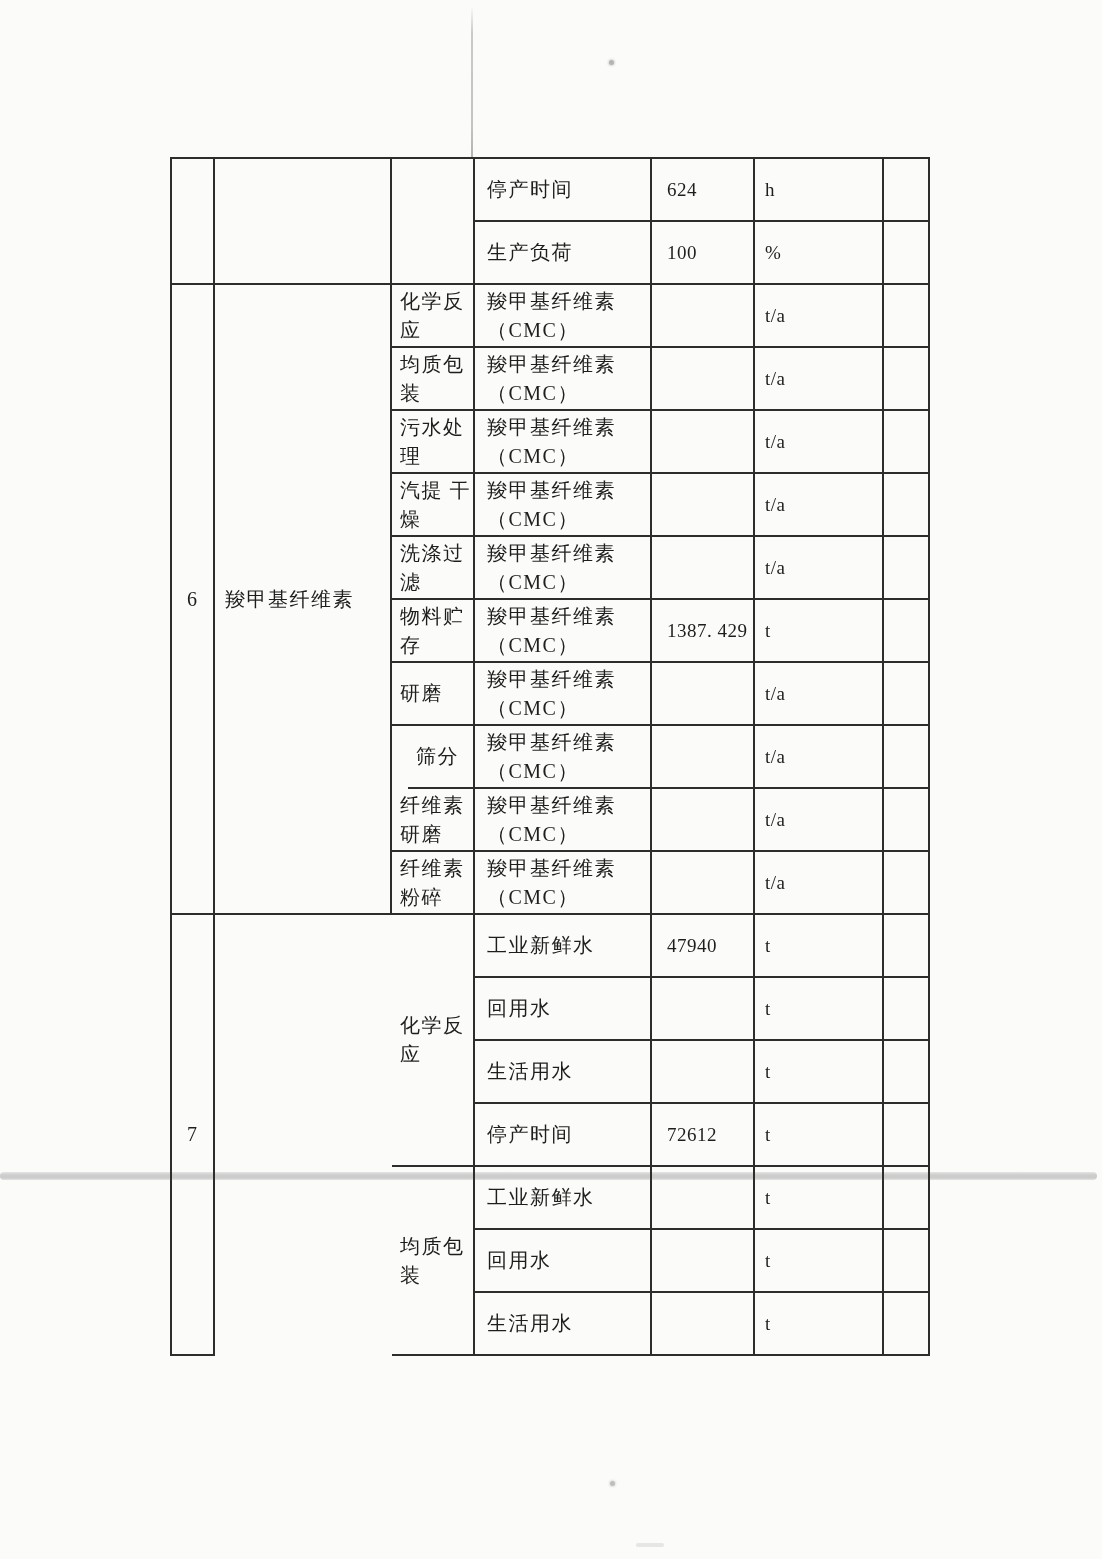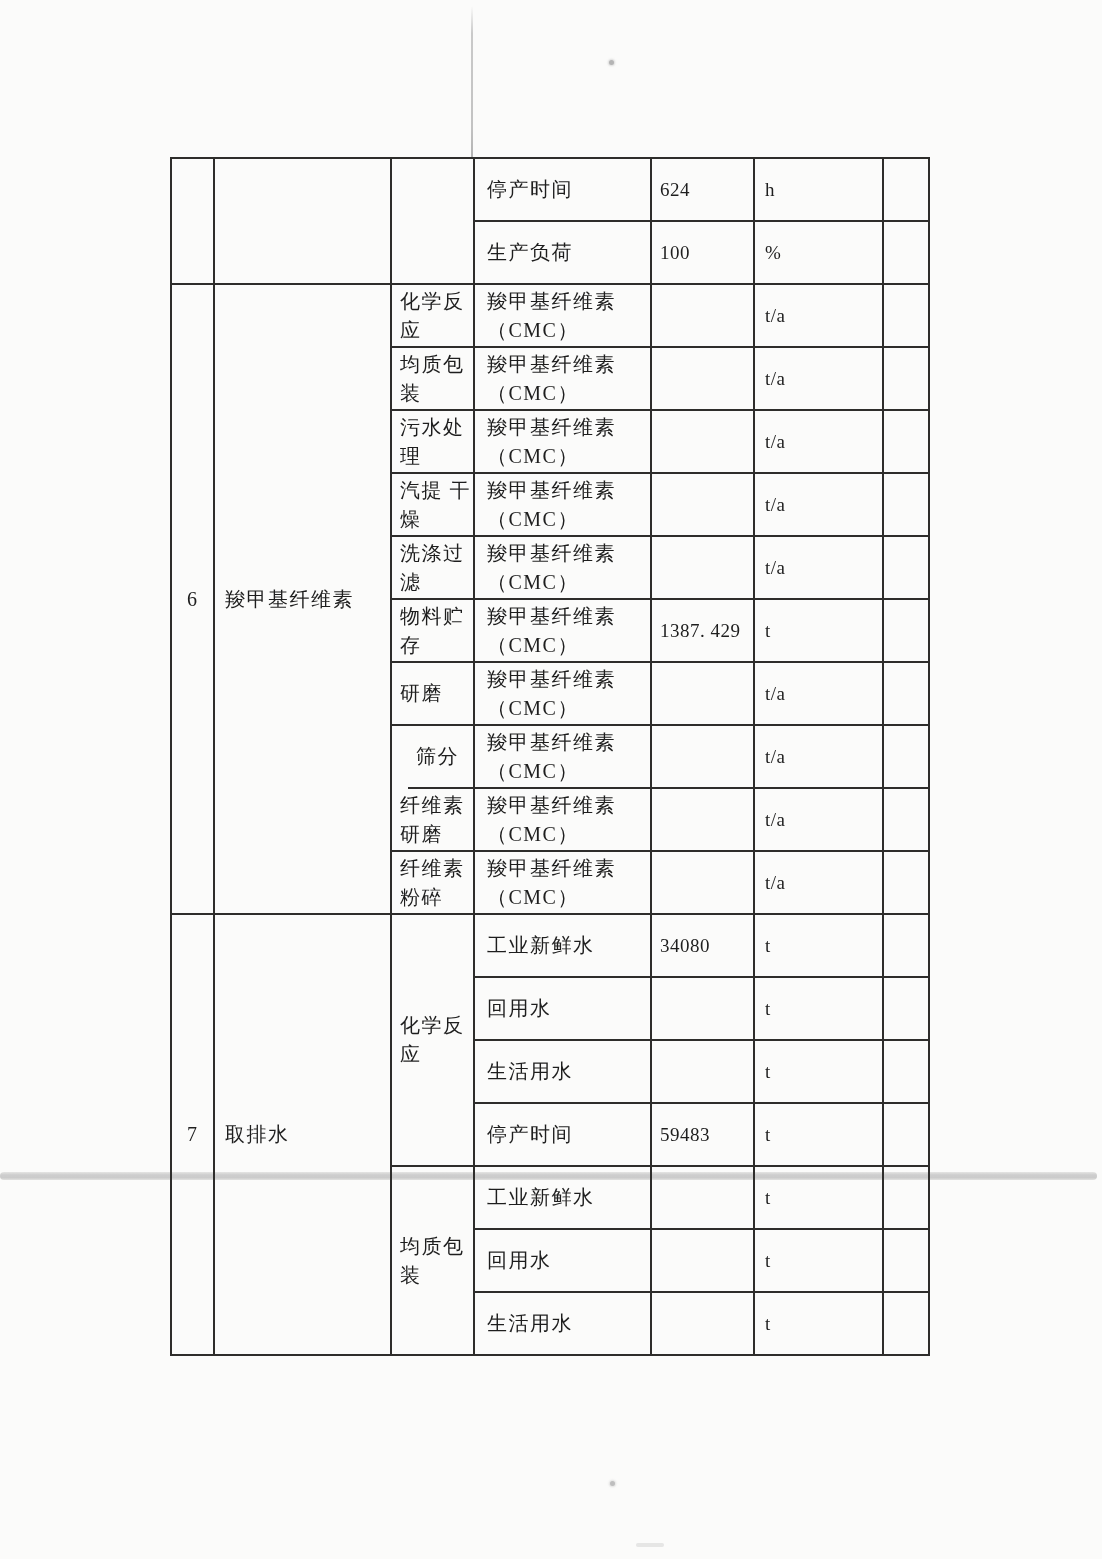--- a/index.html
+++ b/index.html
@@ -58,21 +58,21 @@
     overflow:hidden;
     white-space:pre-line;
     line-height:29px;
     font-size:20px;
     letter-spacing:1px;
   }
   .c1{justify-content:center;padding:0;}
   .c2{padding-left:10px;letter-spacing:1.5px;}
   .c3{padding-left:8px;letter-spacing:1.5px;}
   .c4{padding-left:12px;letter-spacing:1.5px;}
-  .c5{padding-left:8px;font-size:19px;letter-spacing:.5px;}
+  .c5{padding-left:15px;font-size:19px;letter-spacing:.5px;}
   .c6{padding-left:10px;font-size:19px;letter-spacing:.5px;}
   .c7{padding:0;}
 </style>
 </head>
 <body>
 
 <div class="page">
   <div class="artifact-vline"></div>
   <div class="artifact-band"></div>
   <div class="artifact-dot d1"></div>
@@ -155,37 +155,36 @@
       <div class="cell c6" style="grid-area: 11 / 6 / span 1;">t/a</div>
       <div class="cell c7" style="grid-area: 11 / 7 / span 1;"></div>
       <div class="cell c3" style="grid-area: 12 / 3 / span 1;">纤维素
 粉碎</div>
       <div class="cell c4" style="grid-area: 12 / 4 / span 1;">羧甲基纤维素
 （CMC）</div>
       <div class="cell c5" style="grid-area: 12 / 5 / span 1;"></div>
       <div class="cell c6" style="grid-area: 12 / 6 / span 1;">t/a</div>
       <div class="cell c7" style="grid-area: 12 / 7 / span 1;"></div>
       <div class="cell c1" style="grid-area: 13 / 1 / span 7;">7</div>
-      <div class="cell c2" style="grid-area: 13 / 2 / span 7;">取排水</div>
       <div class="cell c3" style="grid-area: 13 / 3 / span 4;">化学反
 应</div>
       <div class="cell c4" style="grid-area: 13 / 4 / span 1;">工业新鲜水</div>
-      <div class="cell c5" style="grid-area: 13 / 5 / span 1;">34080</div>
+      <div class="cell c5" style="grid-area: 13 / 5 / span 1;">47940</div>
       <div class="cell c6" style="grid-area: 13 / 6 / span 1;">t</div>
       <div class="cell c7" style="grid-area: 13 / 7 / span 1;"></div>
       <div class="cell c4" style="grid-area: 14 / 4 / span 1;">回用水</div>
       <div class="cell c5" style="grid-area: 14 / 5 / span 1;"></div>
       <div class="cell c6" style="grid-area: 14 / 6 / span 1;">t</div>
       <div class="cell c7" style="grid-area: 14 / 7 / span 1;"></div>
       <div class="cell c4" style="grid-area: 15 / 4 / span 1;">生活用水</div>
       <div class="cell c5" style="grid-area: 15 / 5 / span 1;"></div>
       <div class="cell c6" style="grid-area: 15 / 6 / span 1;">t</div>
       <div class="cell c7" style="grid-area: 15 / 7 / span 1;"></div>
       <div class="cell c4" style="grid-area: 16 / 4 / span 1;">停产时间</div>
-      <div class="cell c5" style="grid-area: 16 / 5 / span 1;">59483</div>
+      <div class="cell c5" style="grid-area: 16 / 5 / span 1;">72612</div>
       <div class="cell c6" style="grid-area: 16 / 6 / span 1;">t</div>
       <div class="cell c7" style="grid-area: 16 / 7 / span 1;"></div>
       <div class="cell c3" style="grid-area: 17 / 3 / span 3;">均质包
 装</div>
       <div class="cell c4" style="grid-area: 17 / 4 / span 1;">工业新鲜水</div>
       <div class="cell c5" style="grid-area: 17 / 5 / span 1;"></div>
       <div class="cell c6" style="grid-area: 17 / 6 / span 1;">t</div>
       <div class="cell c7" style="grid-area: 17 / 7 / span 1;"></div>
       <div class="cell c4" style="grid-area: 18 / 4 / span 1;">回用水</div>
       <div class="cell c5" style="grid-area: 18 / 5 / span 1;"></div>

